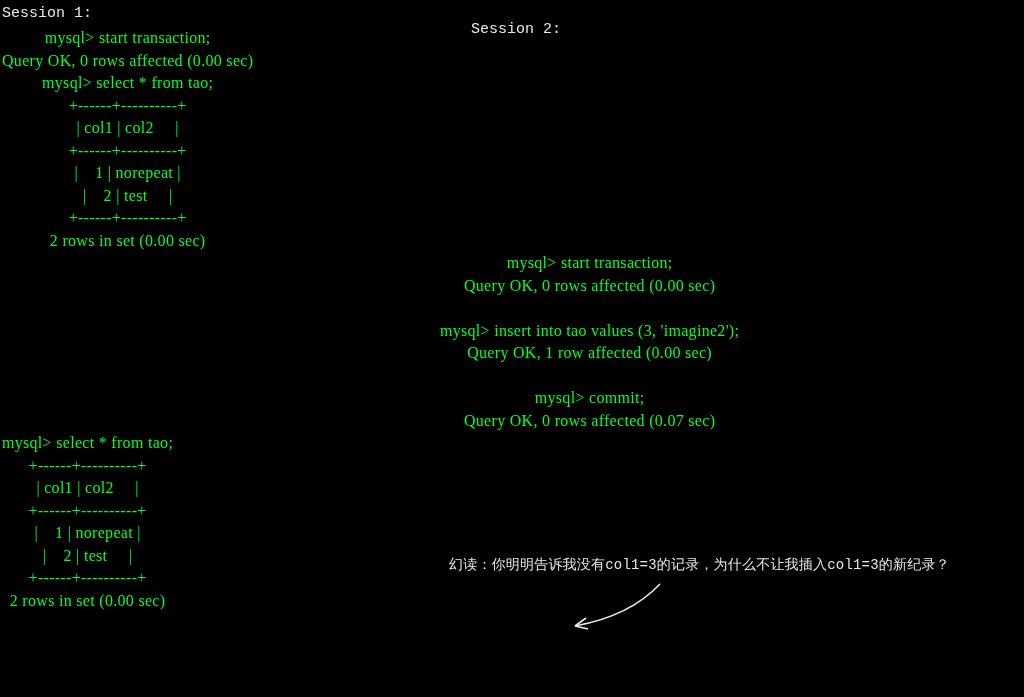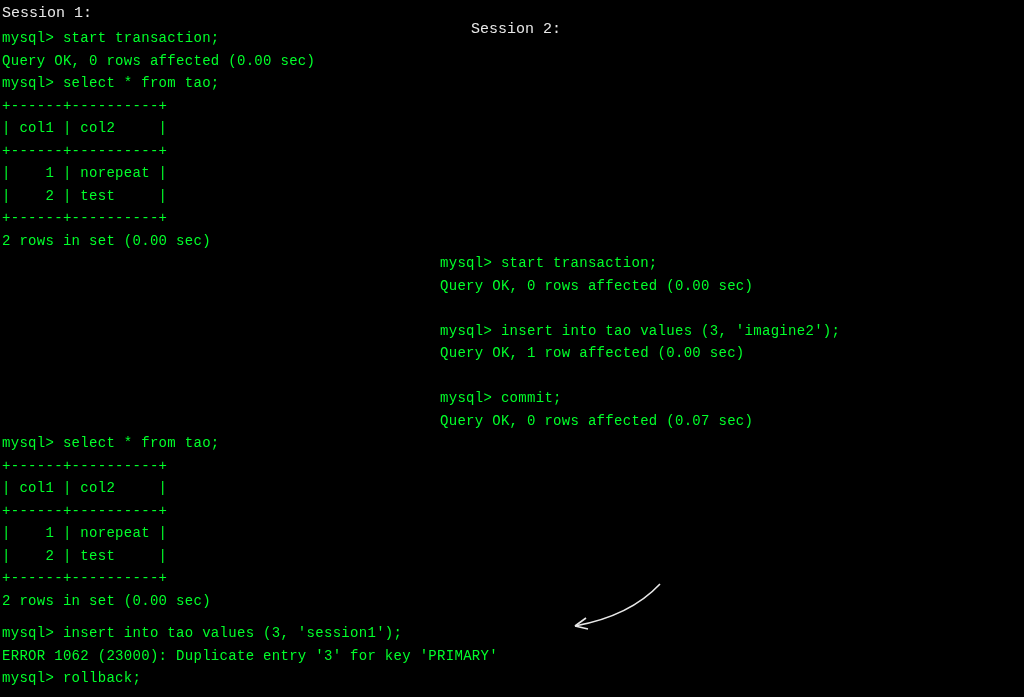--- a/index.html
+++ b/index.html
@@ -16,26 +16,27 @@
     width: 1024px;
     height: 697px;
   }
   .session-label {
     color: #e8e8e8;
     font-size: 15px;
     position: absolute;
   }
   .term {
     color: #00ff2a;
-    font-family: Liberation Mono, monospace;
-    font-size: 14px;
+    font-family: Liberation Serif, serif;
+    font-size: 16px;
     line-height: 22.5px;
     white-space: pre;
     position: absolute;
     letter-spacing: 0.3px;
+    text-align: center;
   }
   .annotation {
     color: #e8e8e8;
     font-size: 14px;
     position: absolute;
     line-height: 18px;
     letter-spacing: 0.2px;
   }
   .arrow {
     position: absolute;
@@ -75,24 +76,22 @@
 
   <div class="term" style="left:2px; top:432px;">mysql&gt; select * from tao;
 +------+----------+
 | col1 | col2     |
 +------+----------+
 |    1 | norepeat |
 |    2 | test     |
 +------+----------+
 2 rows in set (0.00 sec)</div>
 
-  <div class="term" style="left:2px; top:622px;">mysql&gt; insert into tao values (3, 'session1');
-ERROR 1062 (23000): Duplicate entry '3' for key 'PRIMARY'
-mysql&gt; rollback;</div>
 
+  <div class="annotation" style="left:449px; top:556px;">幻读：你明明告诉我没有col1=3的记录，为什么不让我插入col1=3的新纪录？</div>
 
   <div class="arrow" style="left:560px; top:576px;">
     <svg width="120" height="70">
       <path d="M 100 8 Q 70 40, 15 50" stroke="#e8e8e8" stroke-width="1.6" fill="none"></path>
       <path d="M 15 50 L 26 42 M 15 50 L 28 53" stroke="#e8e8e8" stroke-width="1.6" fill="none"></path>
     </svg>
   </div>
 
 </div>
 

